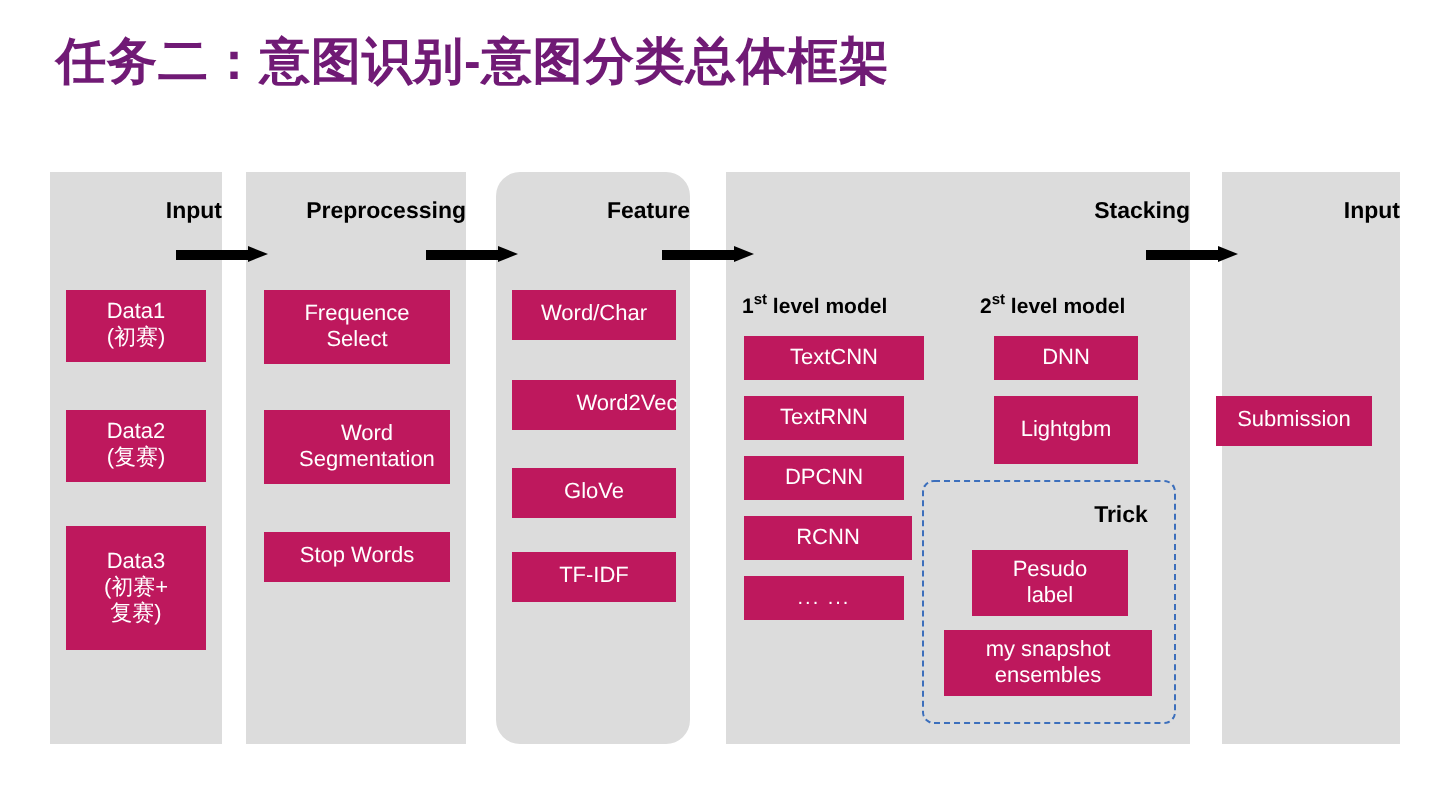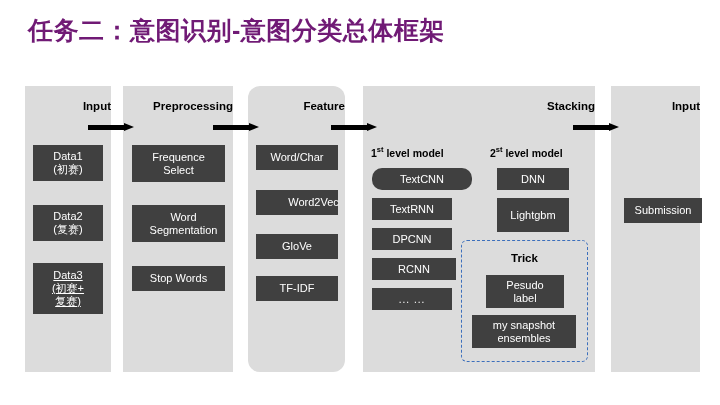--- a/index.html
+++ b/index.html
@@ -79,36 +79,36 @@
   .arrow-2 { left: 213px; width: 46px; }
   .arrow-2 .shaft { width: 38px; }
   .arrow-3 { left: 331px; width: 46px; }
   .arrow-3 .shaft { width: 38px; }
   .arrow-4 { left: 573px; width: 46px; }
   .arrow-4 .shaft { width: 38px; }
 
   
   .mbox {
     position: absolute;
-    background: #404040;
+    background: #be185d;
     color: #FFFFFF;
     font-size: 11px;
     line-height: 13px;
     display: flex;
     align-items: center;
     justify-content: center;
     text-align: center;
     box-sizing: border-box;
     padding: 2px 3px;
   }
 
   
   .ib1 { left: 33px; top: 145px; width: 70px; height: 36px; }
   .ib2 { left: 33px; top: 205px; width: 70px; height: 36px; }
-  .ib3 { left: 33px; top: 263px; width: 70px; height: 51px; text-decoration: underline; }
+  .ib3 { left: 33px; top: 263px; width: 70px; height: 62px; }
 
   
   .pb1 { left: 132px; top: 145px; width: 93px; height: 37px; }
   .pb2 { left: 132px; top: 205px; width: 93px; height: 37px; padding-left: 13px; }
   .pb3 { left: 132px; top: 266px; width: 93px; height: 25px; text-align: right; }
 
   
   .fb1 { left: 256px; top: 145px; width: 82px; height: 25px; }
   .fb2 { left: 256px; top: 190px; width: 82px; height: 25px; padding-left: 36px; }
   .fb3 { left: 256px; top: 234px; width: 82px; height: 25px; }
@@ -119,21 +119,21 @@
     position: absolute;
     font-size: 10.5px;
     font-weight: bold;
     color: #000000;
     white-space: nowrap;
   }
   .sublabel sup { font-size: 7.5px; vertical-align: super; }
   .lbl-1st { left: 371px; top: 145px; }
   .lbl-2nd { left: 490px; top: 145px; }
 
-  .l1b1 { left: 372px; top: 168px; width: 100px; height: 22px; border-radius: 10px; }
+  .l1b1 { left: 372px; top: 168px; width: 90px; height: 22px; }
   .l1b2 { left: 372px; top: 198px; width: 80px; height: 22px; }
   .l1b3 { left: 372px; top: 228px; width: 80px; height: 22px; }
   .l1b4 { left: 372px; top: 258px; width: 84px; height: 22px; }
   .l1b5 { left: 372px; top: 288px; width: 80px; height: 22px; font-size: 10px; letter-spacing: 1px; }
 
   
   .l2b1 { left: 497px; top: 168px; width: 72px; height: 22px; }
   .l2b2 { left: 497px; top: 198px; width: 72px; height: 34px; }
 
   
@@ -150,26 +150,27 @@
   }
   .trick-title {
     position: absolute;
     left: 461px;
     top: 252px;
     width: 127px;
     text-align: center;
     font-size: 11.5px;
     font-weight: bold;
     color: #000000;
+    padding-left: 36px;
   }
   .tb1 { left: 486px; top: 275px; width: 78px; height: 33px; }
   .tb2 { left: 472px; top: 315px; width: 104px; height: 33px; }
 
   
-  .ob1 { left: 624px; top: 198px; width: 78px; height: 25px; }
+  .ob1 { left: 608px; top: 198px; width: 78px; height: 25px; }
 </style>
 </head>
 <body>
 
 <div id="slide-title">任务二：意图识别-意图分类总体框架</div>
 
 <div class="column col-input">
   <div class="col-header">Input</div>
 </div>
 <div class="mbox ib1">

